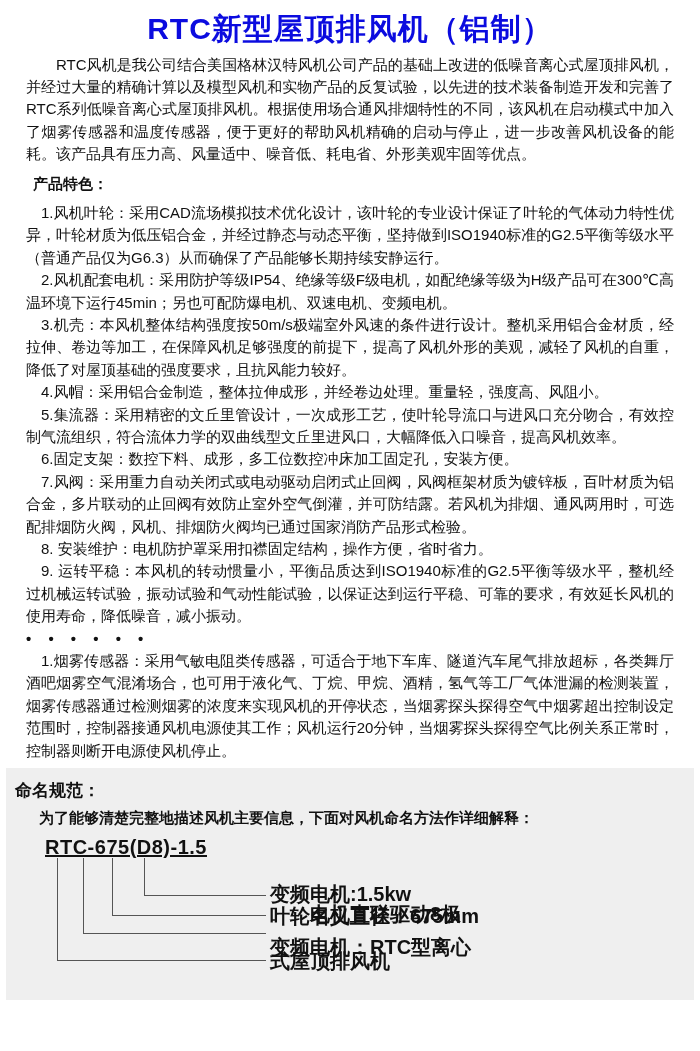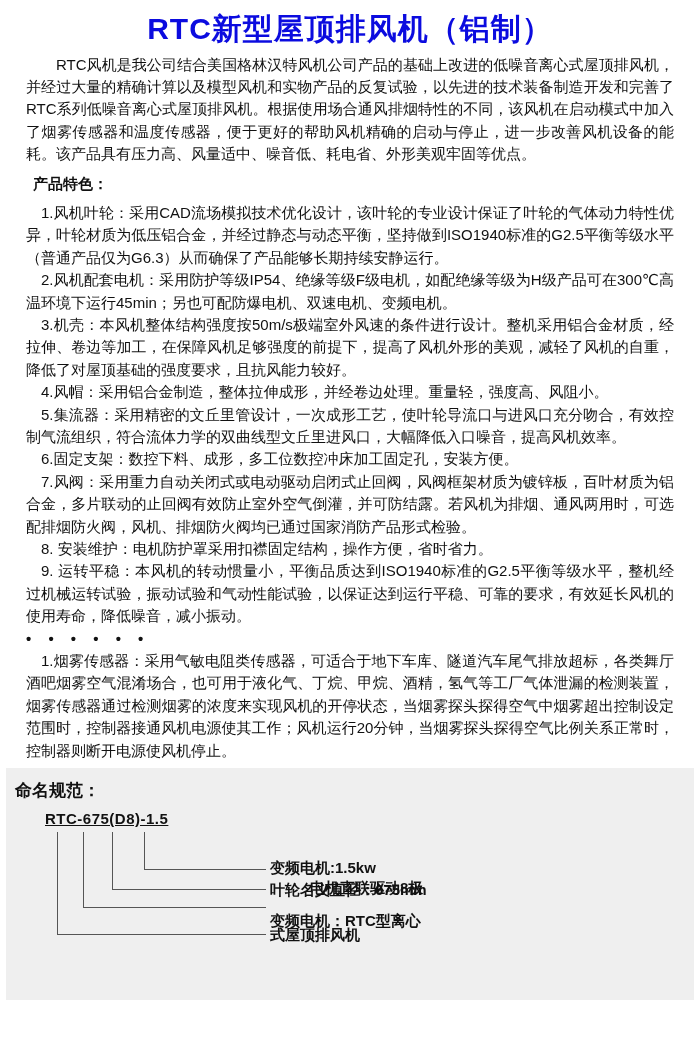--- a/index.html
+++ b/index.html
@@ -63,21 +63,21 @@
     margin:2px 0 0 0;
     font-size:15px;
     font-weight:bold;
     line-height:24px;
     text-indent:1.6em;
   }
   .naming-diagram{
     position:relative;
     height:140px;
     margin-top:6px;
-    font-size:15px;
+    font-size:20px;
   }
   .model-code{
     position:absolute;
     left:30px;top:0;
     font-weight:bold;
     text-decoration:underline;
     letter-spacing:0.5px;
   }
   .connector{
     position:absolute;
@@ -117,20 +117,21 @@
 
     <p class="dots-line">• • • • • •</p>
 
     <p class="para indent1">1.烟雾传感器：采用气敏电阻类传感器，可适合于地下车库、隧道汽车尾气排放超标，各类舞厅酒吧烟雾空气混淆场合，也可用于液化气、丁烷、甲烷、酒精，氢气等工厂气体泄漏的检测装置，烟雾传感器通过检测烟雾的浓度来实现风机的开停状态，当烟雾探头探得空气中烟雾超出控制设定范围时，控制器接通风机电源使其工作；风机运行20分钟，当烟雾探头探得空气比例关系正常时，控制器则断开电源使风机停止。</p>
 
 
   </div>
 
   <div class="naming-section">
     <p class="naming-heading">命名规范：</p>
+    <p class="naming-intro">为了能够清楚完整地描述风机主要信息，下面对风机命名方法作详细解释：</p>
 
     <div class="naming-diagram">
       <span class="model-code">RTC-675(D8)-1.5</span>
 
       <div class="connector" style="left:42px;top:22px;width:208px;height:102px;"></div>
       <div class="connector" style="left:68px;top:22px;width:182px;height:75px;"></div>
       <div class="connector" style="left:97px;top:22px;width:153px;height:57px;"></div>
       <div class="connector" style="left:129px;top:22px;width:121px;height:37px;"></div>
 
       <span class="diagram-label" style="top:50px;">变频电机:1.5kw</span>

